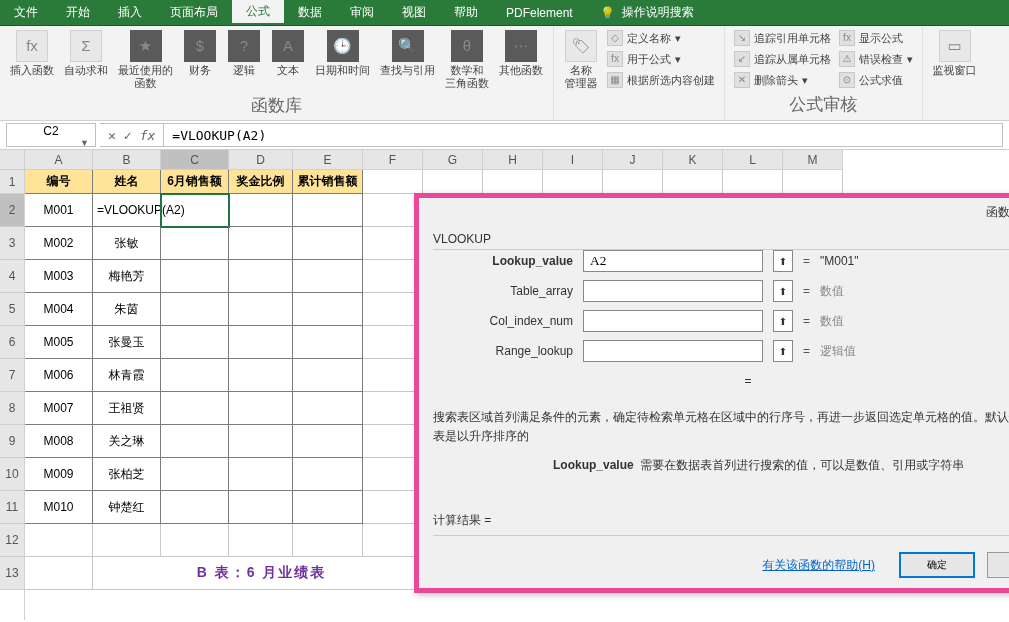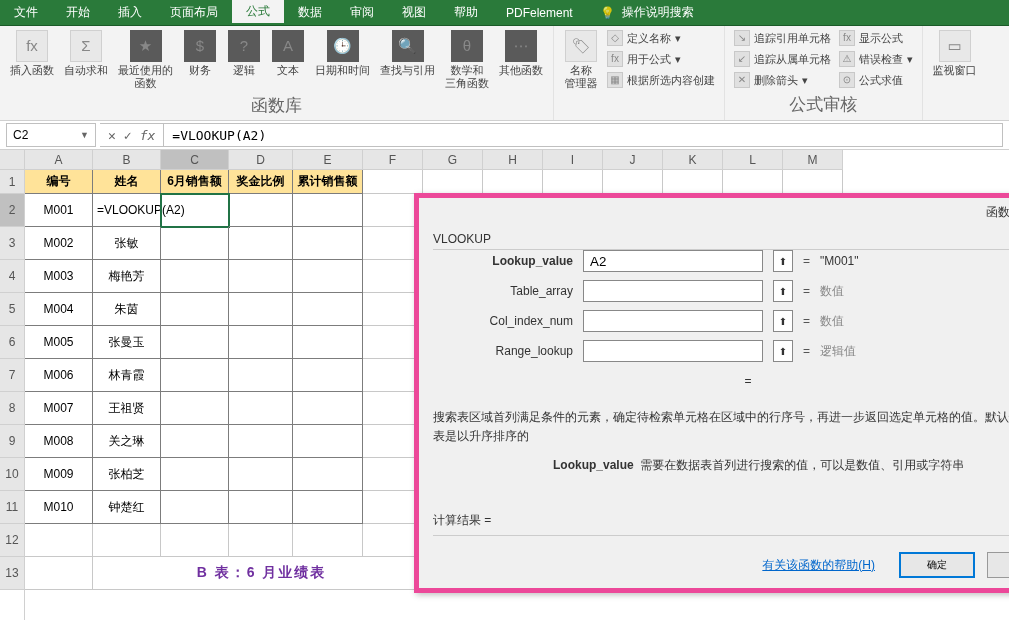--- a/index.html
+++ b/index.html
@@ -19,21 +19,21 @@
 .big-btn { display:flex; flex-direction:column; align-items:center; gap:2px; padding:2px 4px; min-width:42px; cursor:pointer; color:#444; font-size:11px; text-align:center; line-height:1.2; }
 .big-btn .icn { width:32px; height:32px; background:#e8e8e8; border:1px solid #d0d0d0; display:flex; align-items:center; justify-content:center; font-size:15px; color:#888; }
 .big-btn.dark .icn { background:#5a5a5a; border-color:#5a5a5a; }
 .small-line { display:flex; align-items:center; gap:4px; font-size:11px; color:#444; padding:2px 3px; cursor:pointer; white-space:nowrap; }
 .small-line .icn2 { width:16px; height:16px; background:#e0e0e0; border:1px solid #c8c8c8; display:inline-block; font-size:10px; text-align:center; line-height:14px; color:#888; }
 .vcol { display:flex; flex-direction:column; gap:1px; }
 .rspace { flex:1; }
 
 
 .fbar { height:29px; background:#fff; border-bottom:1px solid #d0d0d0; display:flex; align-items:stretch; font-size:12px; }
-.namebox { width:90px; border:1px solid #c0c0c0; margin:2px 4px 2px 6px; display:flex; align-items:center; padding:0 6px; }
+.namebox { width:90px; border:1px solid #c0c0c0; margin:2px 4px 2px 6px; display:flex; align-items:center; padding:0 6px;flex-direction:column; }
 .namebox .dd { margin-left:auto; font-size:9px; color:#666; }
 .fbar .fx-ctrls { display:flex; align-items:center; gap:8px; padding:0 8px; color:#666; border:1px solid #c0c0c0; border-left:0; margin:2px 0; }
 .fbar .fx-ctrls span { cursor:pointer; font-family:monospace; font-size:13px; }
 .fbar .formula { flex:1; border:1px solid #c0c0c0; border-left:0; margin:2px 6px 2px 0; display:flex; align-items:center; padding:0 8px; font-family:Consolas,monospace; font-size:13px; }
 
 
 .sheet { height:470px; position:relative; display:flex; font-size:12px; color:#000; }
 .gutter { width:25px; border-right:1px solid #d0d0d0; }
 .gutter .corner { height:20px; border-bottom:1px solid #d0d0d0; background:#e6e6e6; }
 .gutter .rh { height:33px; border-bottom:1px solid #d0d0d0; background:#e6e6e6; display:flex; align-items:center; justify-content:center; color:#555; }
@@ -58,21 +58,21 @@
 
 
 .dialog { position:absolute; left:414px; top:193px; width:668px; height:400px; background:#f0f0f0; border:5px solid #ec4899; box-shadow:2px 2px 6px rgba(0,0,0,.25); font-size:12px; display:flex; flex-direction:column;align-items:flex-end; }
 .dialog .titlebar { height:28px; display:flex; align-items:center; padding:0 10px; color:#333; }
 .dialog .titlebar .help { margin-left:auto; opacity:.6; cursor:pointer; font-size:13px; }
 .dialog .titlebar .close { margin-left:14px; opacity:.6; cursor:pointer; font-size:14px; }
 .dialog .body { flex:1; padding:6px 14px; color:#333; display:flex; flex-direction:column; }
 .fieldset-head { border-bottom:1px solid #ccc; padding-bottom:3px; }
 .argrow { display:flex; align-items:center; gap:10px; margin-bottom:8px; }
 .argrow .lbl { width:140px; text-align:right; }
-.argrow .inp { width:180px; height:22px; border:1px solid #888; background:#fff; padding:0 6px; font-family:Liberation Sans, sans-serif; }
+.argrow .inp { width:180px; height:22px; border:1px solid #888; background:#fff; padding:0 6px; font-family:Liberation Serif, serif; }
 .argrow .ref-btn { width:20px; height:22px; border:1px solid #888; background:#fff; cursor:pointer; display:flex; align-items:center; justify-content:center; font-size:10px; }
 .argrow .eq { color:#555; }
 .argrow .hint { color:#888; }
 .argrow .focus { font-weight:bold; }
 .desc { margin-top:12px; line-height:1.6; color:#333; }
 .subdesc { margin-top:10px; line-height:1.6; text-align:left; padding-left:120px; }
 .eqc { text-align:center; margin:4px 0 8px; color:#333; }
 .resline { margin-top:auto; padding:6px 0; border-bottom:1px solid #ccc; }
 .dlg-footer { display:flex; align-items:center; gap:12px; padding:10px 14px; }
 .dlg-footer .link { color:#0066cc; cursor:pointer; text-decoration:underline; }

